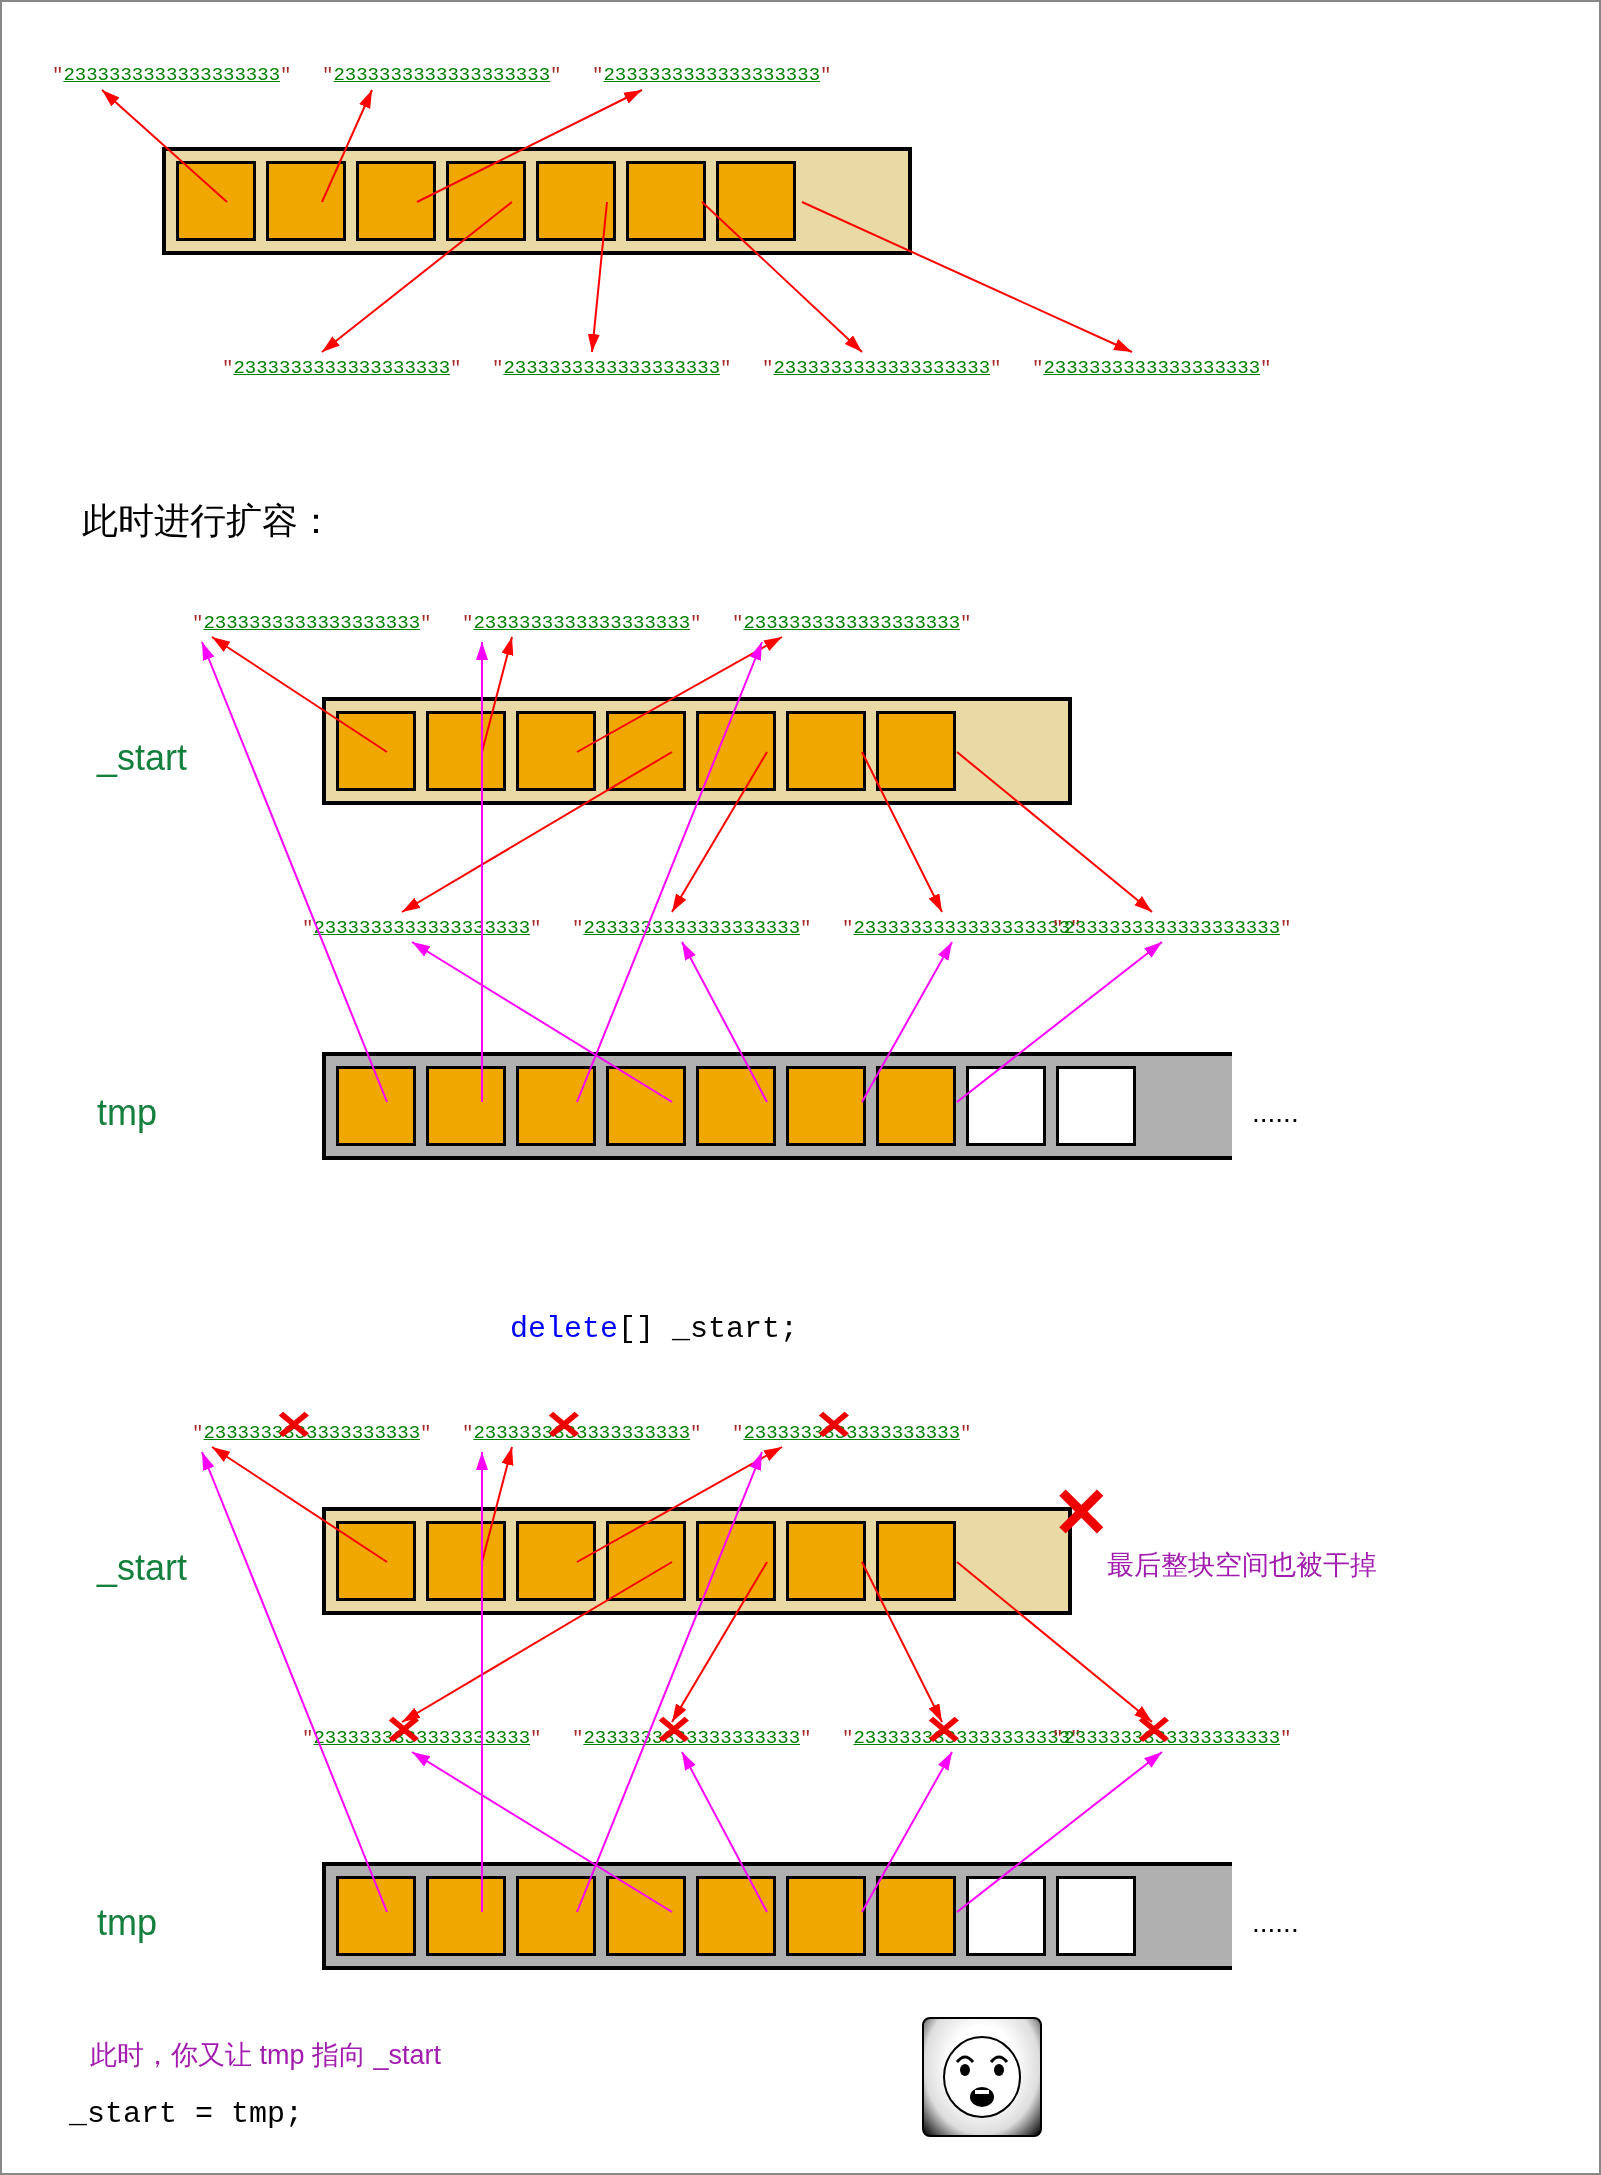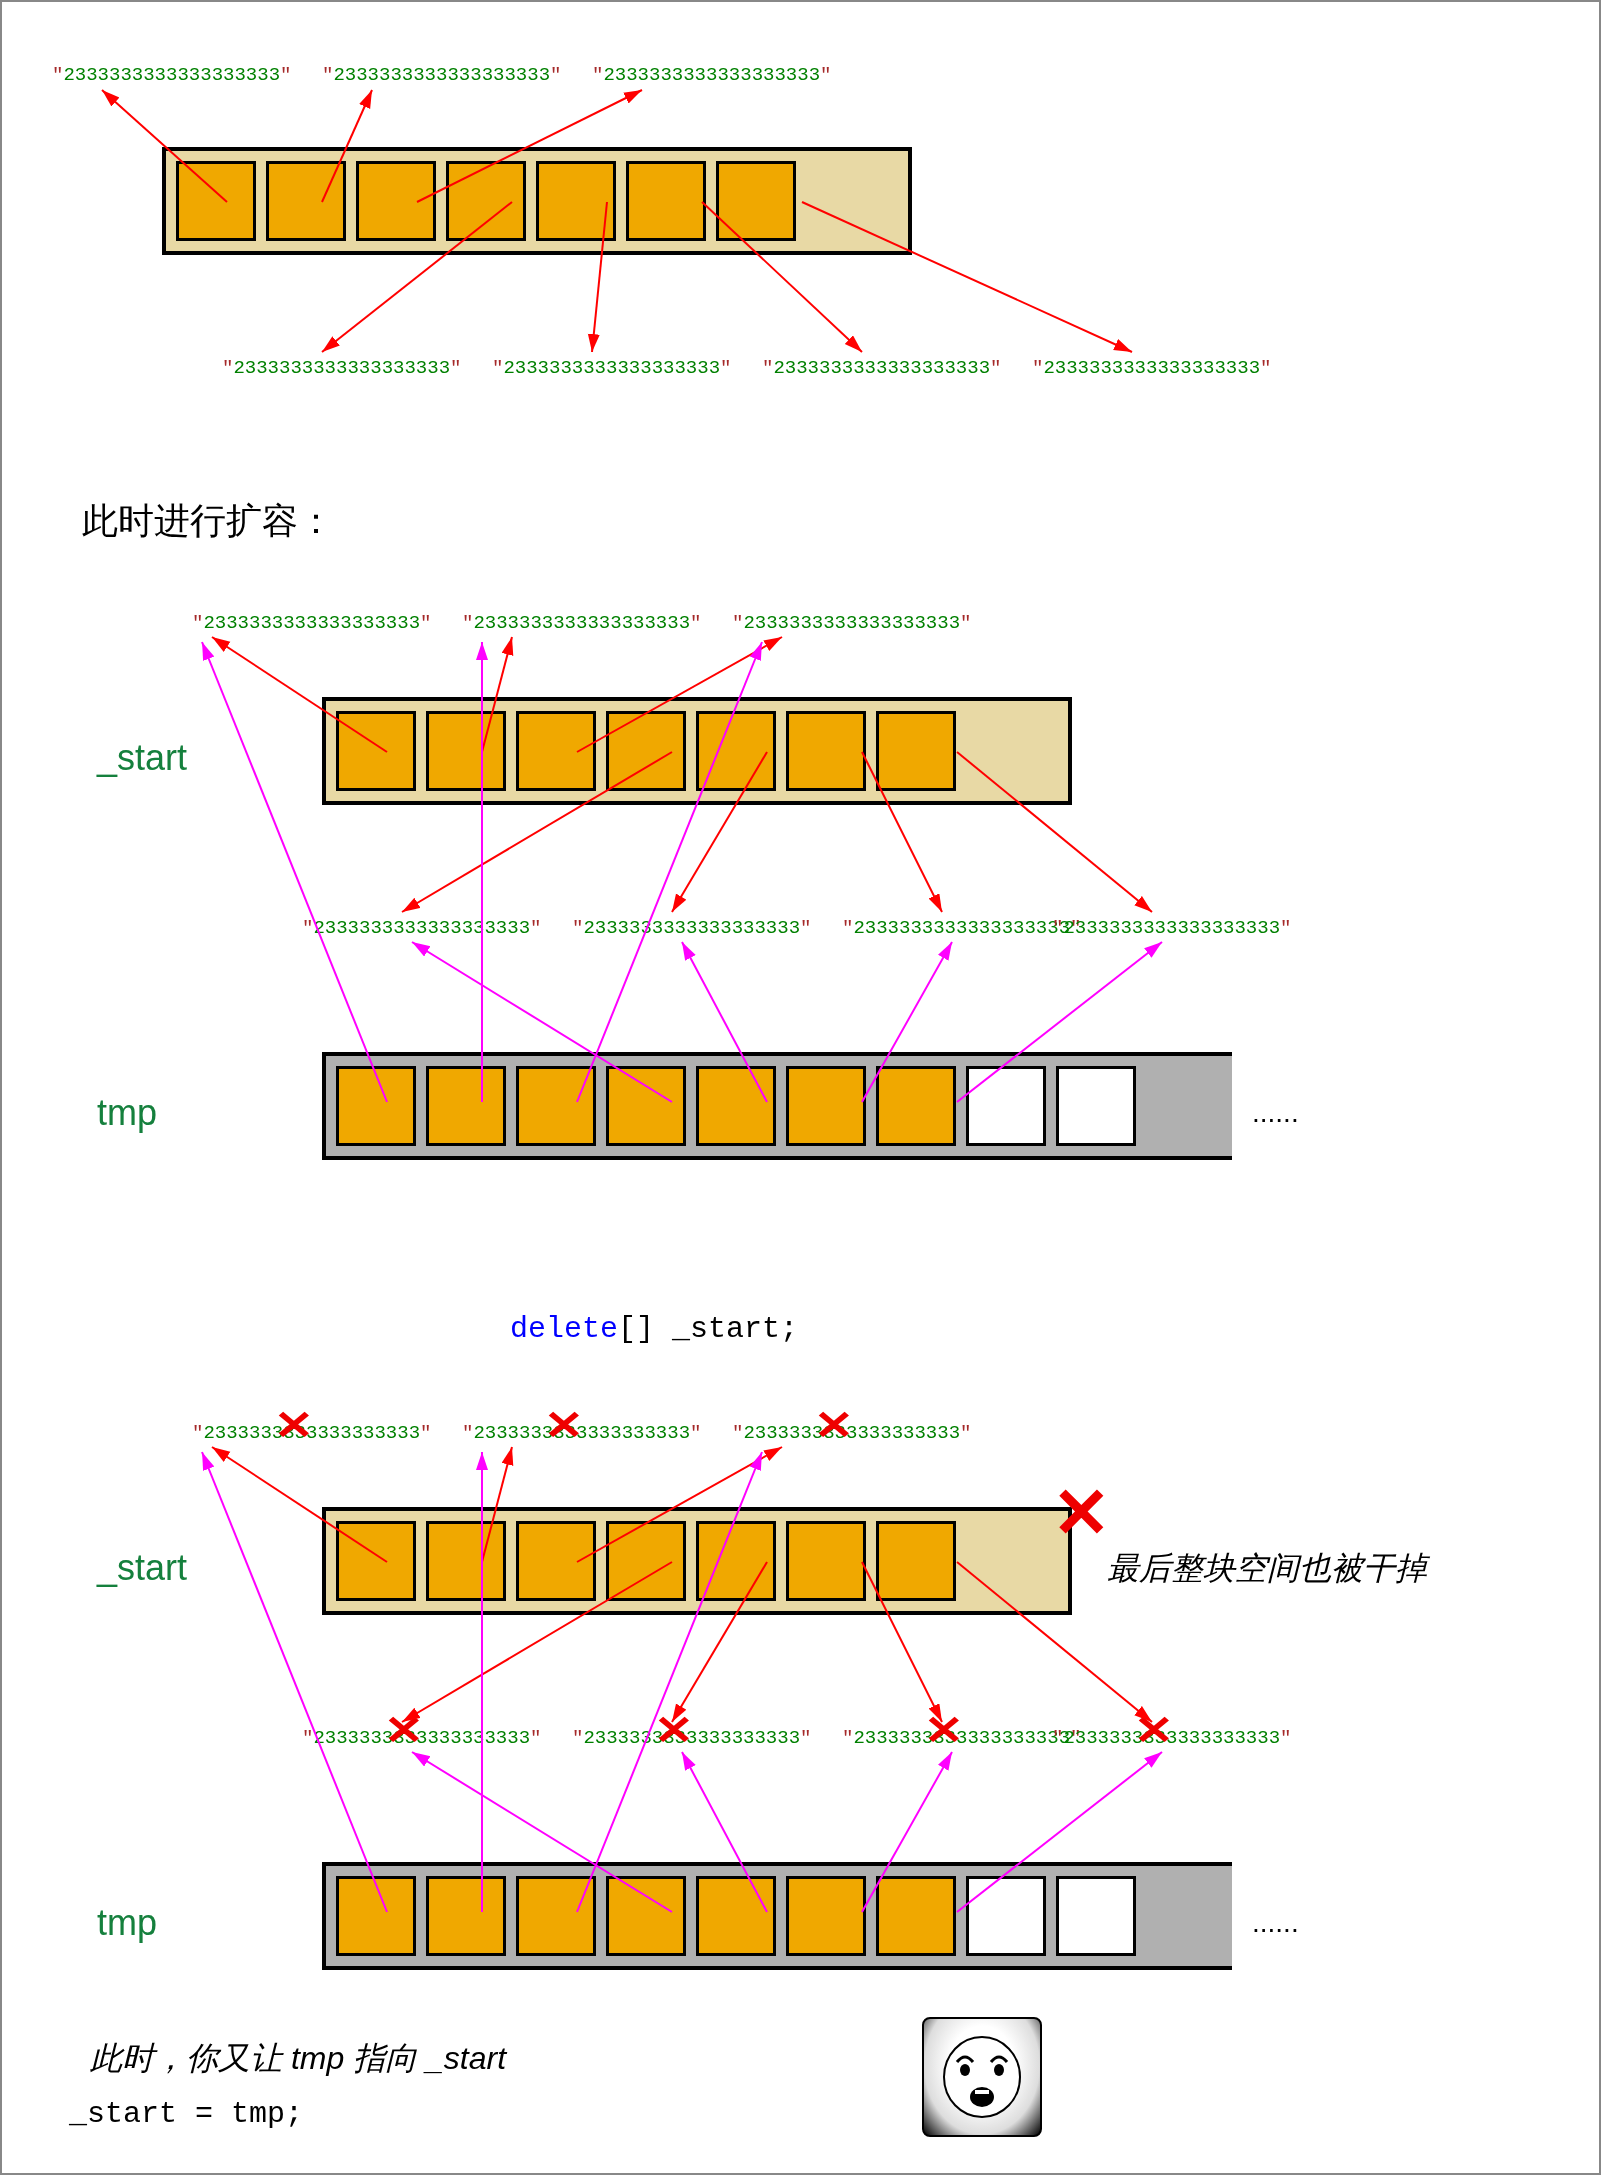--- a/index.html
+++ b/index.html
@@ -1,31 +1,31 @@
 <!DOCTYPE html>
 <html><head>
 <meta charset="utf-8">
 <style>
 * { box-sizing: border-box; margin: 0; padding: 0; }
 body { background: #fff; font-family: "Microsoft YaHei", sans-serif; }
 .page { width: 1601px; height: 2175px; background: #fff; border: 2px solid #888; position: relative; padding: 50px; }
 .section { position: absolute; }
 .string-label { font-family: "Courier New", monospace; font-size: 19px; color: #000; position: absolute; white-space: nowrap; }
 .string-label .q { color: #a52a2a; }
-.string-label .s { color: #008000; }
+.string-label .s { color: #008000; text-decoration: underline; }
 .heading { font-size: 36px; position: absolute; color: #000; }
 .var-label { font-size: 36px; position: absolute; color: #15803d; }
 .code-label { font-family: "Courier New", monospace; font-size: 30px; position: absolute; }
 .mem-block { position: absolute; border: 4px solid #000; display: flex; align-items: center; padding: 10px; gap: 10px; }
 .mem-block.yellow { background: #e8d9a5; }
 .mem-block.gray { background: #b0b0b0; }
 .cell { width: 80px; height: 80px; border: 3px solid #000; }
 .cell.filled { background: #f0a800; }
 .cell.empty { background: #fff; }
-.red-text { color: #000000; font-size: 32px; position: absolute; font-style: italic; }
+.red-text { color: #a21caf; font-size: 27px; position: absolute; }
 .x-mark { position: absolute; font-size: 40px; color: #e00; font-weight: bold; transform: scaleX(1.2); }
 .big-x { position: absolute; font-size: 70px; color: #e00; font-weight: bold; }
 svg.arrows { position: absolute; left: 0; top: 0; pointer-events: none; }
 .comment { font-size: 34px; font-style: italic; color: #888; font-weight: bold; position: absolute; }
 .face { position: absolute; width: 120px; height: 120px; border: 2px solid #000; background: radial-gradient(ellipse at 50% 40%, #fff 40%, #ddd 70%, #000 100%); border-radius: 8px; display:flex; align-items:center; justify-content:center; font-size:50px; }
 .dots { position: absolute; font-size: 28px; }
 </style>
 </head>
 <body>
 

